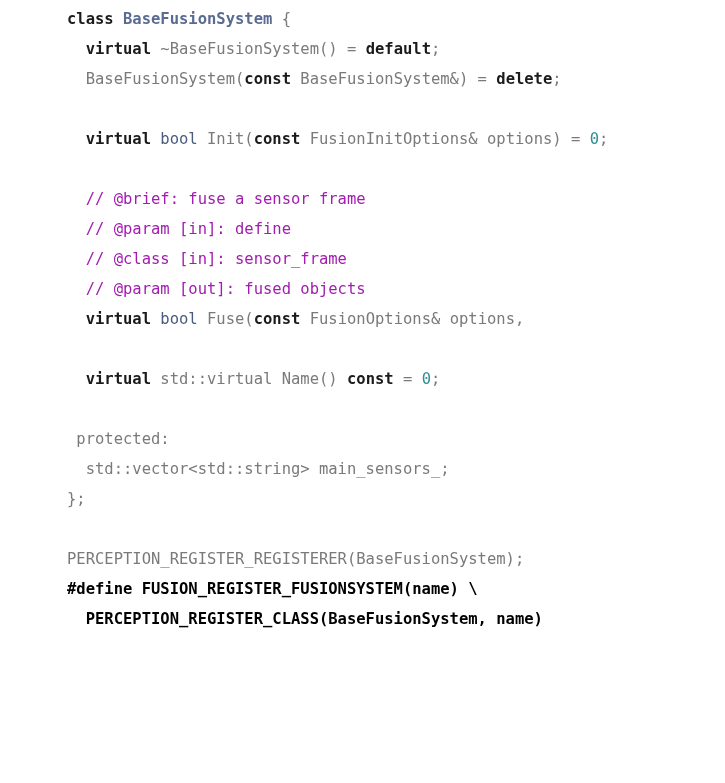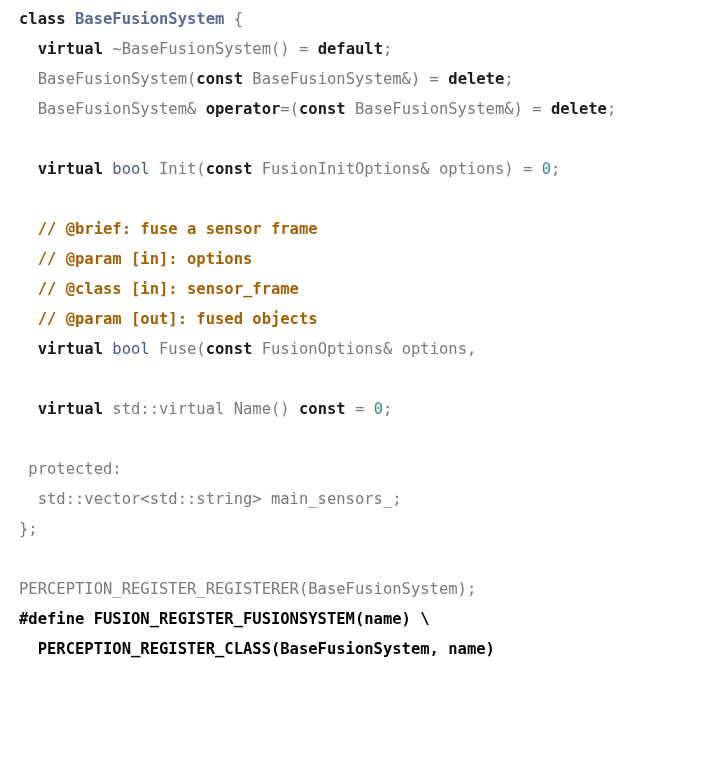--- a/index.html
+++ b/index.html
@@ -15,53 +15,53 @@
     background: #ffffff;
     overflow: hidden;
     font-family: "DejaVu Sans Mono", "Liberation Mono", monospace;
     font-size: 15.5px;
     line-height: 30px;
     letter-spacing: 0px;
     -webkit-font-smoothing: antialiased;
   }
   .code-body {
     padding: 4px 0 0 0;
+    margin-left: 48px;
   }
   .code-line {
     height: 30px;
     white-space: pre;
     padding-left: 19px;
     color: #7a7a7a;
   }
   .code-line.blank {
     height: 30px;
   }
   
   .tok-kw        { color: #1b1b1b; font-weight: bold; }
   .tok-type      { color: #4a5a81; font-weight: normal; }
   .tok-classname { color: #5a6b92; font-weight: bold; }
   .tok-plain     { color: #7a7a7a; font-weight: normal; }
-  .tok-comment   { color: #a16207; font-weight: bold; }
+  .tok-comment   { color: #a21caf; font-weight: normal; }
   .tok-number    { color: #2f8f93; font-weight: normal; }
   .tok-macro     { color: #000000; font-weight: bold; }
 </style>
 </head>
 <body>
 
 <div id="code-view">
   <div class="code-body">
       <div class="code-line"><span class="tok-kw">class</span><span class="tok-plain"> </span><span class="tok-classname">BaseFusionSystem</span><span class="tok-plain"> {</span></div>
       <div class="code-line"><span class="tok-plain">  </span><span class="tok-kw">virtual</span><span class="tok-plain"> ~BaseFusionSystem() = </span><span class="tok-kw">default</span><span class="tok-plain">;</span></div>
       <div class="code-line"><span class="tok-plain">  BaseFusionSystem(</span><span class="tok-kw">const</span><span class="tok-plain"> BaseFusionSystem&amp;) = </span><span class="tok-kw">delete</span><span class="tok-plain">;</span></div>
-      <div class="code-line"><span class="tok-plain">  BaseFusionSystem&amp; </span><span class="tok-kw">operator</span><span class="tok-plain">=(</span><span class="tok-kw">const</span><span class="tok-plain"> BaseFusionSystem&amp;) = </span><span class="tok-kw">delete</span><span class="tok-plain">;</span></div>
       <div class="code-line blank"></div>
       <div class="code-line"><span class="tok-plain">  </span><span class="tok-kw">virtual</span><span class="tok-plain"> </span><span class="tok-type">bool</span><span class="tok-plain"> Init(</span><span class="tok-kw">const</span><span class="tok-plain"> FusionInitOptions&amp; options) = </span><span class="tok-number">0</span><span class="tok-plain">;</span></div>
       <div class="code-line blank"></div>
       <div class="code-line"><span class="tok-comment">  // @brief: fuse a sensor frame</span></div>
-      <div class="code-line"><span class="tok-comment">  // @param [in]: options</span></div>
+      <div class="code-line"><span class="tok-comment">  // @param [in]: define</span></div>
       <div class="code-line"><span class="tok-comment">  // @class [in]: sensor_frame</span></div>
       <div class="code-line"><span class="tok-comment">  // @param [out]: fused objects</span></div>
       <div class="code-line"><span class="tok-plain">  </span><span class="tok-kw">virtual</span><span class="tok-plain"> </span><span class="tok-type">bool</span><span class="tok-plain"> Fuse(</span><span class="tok-kw">const</span><span class="tok-plain"> FusionOptions&amp; options,</span></div>
       <div class="code-line blank"></div>
       <div class="code-line"><span class="tok-plain">  </span><span class="tok-kw">virtual</span><span class="tok-plain"> std::virtual Name() </span><span class="tok-kw">const</span><span class="tok-plain"> = </span><span class="tok-number">0</span><span class="tok-plain">;</span></div>
       <div class="code-line blank"></div>
       <div class="code-line"><span class="tok-plain"> protected:</span></div>
       <div class="code-line"><span class="tok-plain">  std::vector&lt;std::string&gt; main_sensors_;</span></div>
       <div class="code-line"><span class="tok-plain">};</span></div>
       <div class="code-line blank"></div>

